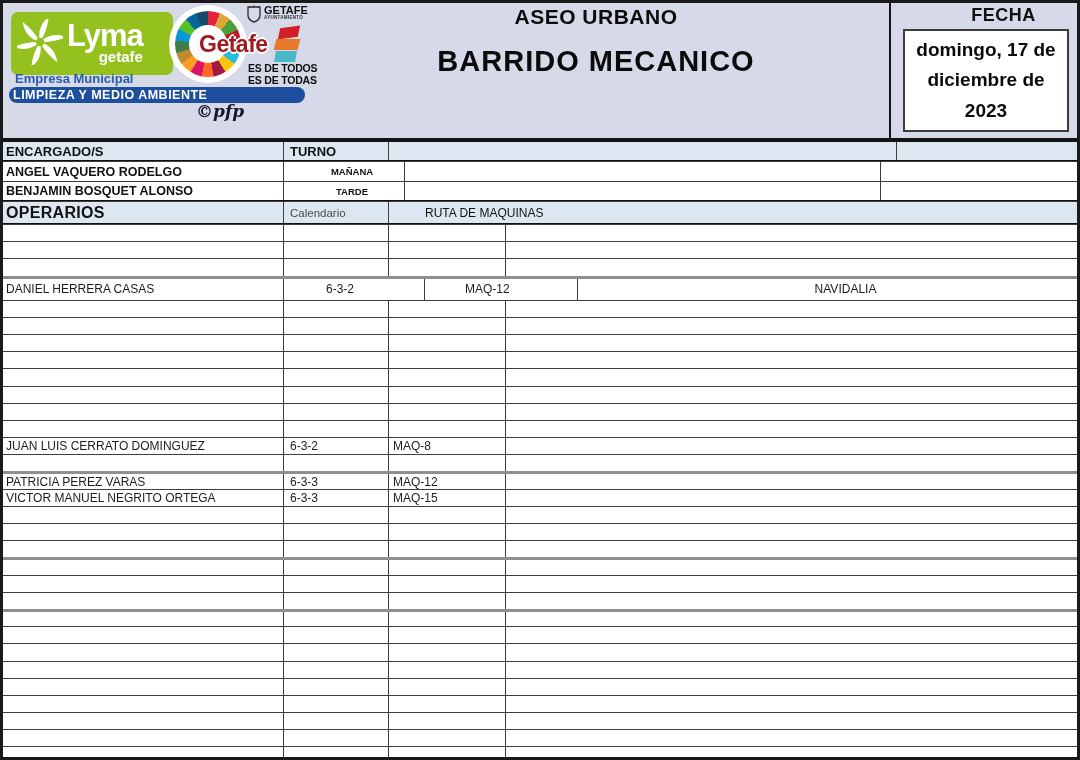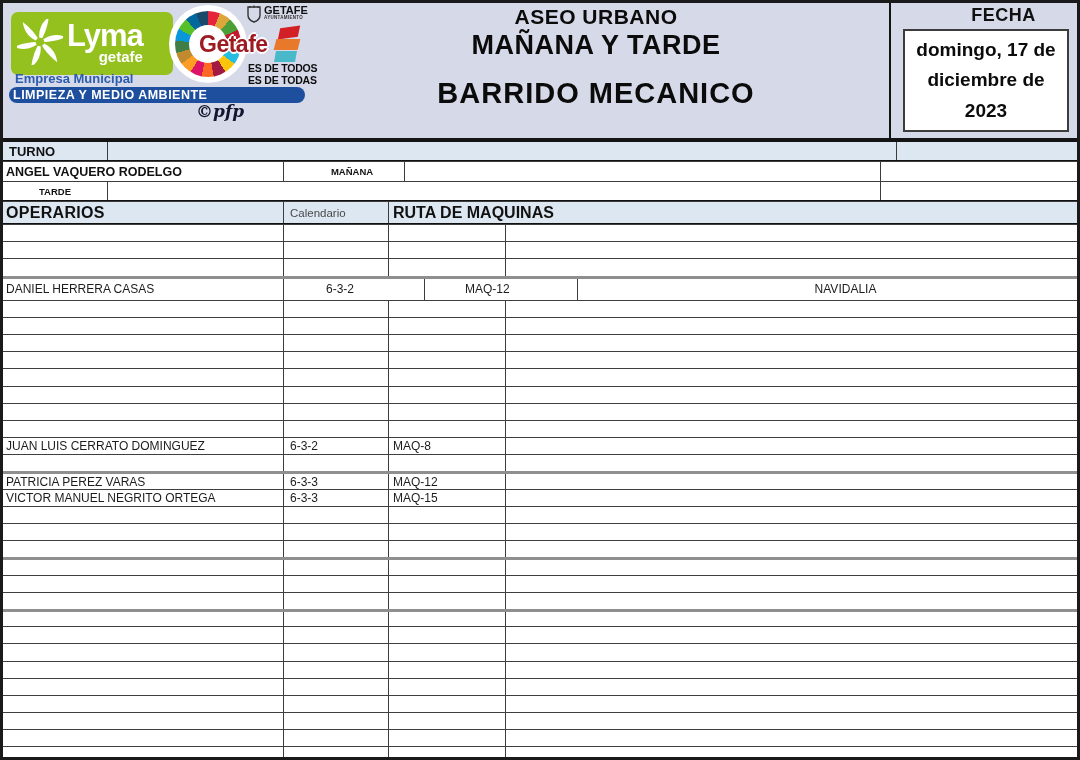--- a/index.html
+++ b/index.html
@@ -86,21 +86,21 @@
   .c-mid{ flex:1; }
   .c-tail{ width:180px; }
   
   .r-enc{ height:19px; font-weight:bold; font-size:13px; }
   .r-person{ height:20px;gap:16px; }
   .r-person .c-name{ font-weight:bold; font-size:12.5px; }
   .r-person .c-cal{ justify-content:center; padding-left:0; font-weight:bold; font-size:9.5px; }
   .r-oper{ height:23px; }
   .oper-label{ font-size:16px; font-weight:bold; letter-spacing:0.3px; }
   .cal-label{ font-size:11.5px; color:#4a4a4a; }
-  .ruta-label{ font-size:16px; font-weight:bold; justify-content:flex-start; padding-left:4px; }
+  .ruta-label{ font-size:12px; font-weight:normal; justify-content:flex-start; padding-left:4px;margin-left:32px; }
   
   .t-row{ display:flex; height:17.2px; border-top:1px solid #3f3f3f; background:#fff; font-size:12px; color:#1c1c1c; }
   .t-row.tall{ height:24px;gap:36px; }
   .t-row.thick-top{ border-top:3px solid #8f8f8f; }
 </style>
 </head>
 <body>
 
 <div class="page">
 
@@ -149,47 +149,48 @@
       <div>ES DE TODOS</div>
       <div>ES DE TODAS</div>
     </div>
 
     <div class="empresa">Empresa Municipal</div>
     <div class="blue-bar">LIMPIEZA Y MEDIO AMBIENTE</div>
     <div class="pfp">©pfp</div>
 
     <div class="titles">
       <div class="title-1">ASEO URBANO</div>
-      <div class="title-2">MAÑANA Y TARDE</div>
       <div class="title-3">BARRIDO MECANICO</div>
     </div>
 
     <div class="fecha-col">
       <div class="fecha-label">FECHA</div>
       <div class="fecha-box">domingo, 17 de diciembre de 2023</div>
     </div>
   </div>
 
   <div class="black-band"></div>
 
   <div class="grid">
 
     <div class="g-row blue r-enc dark-bottom">
+      <div class="cell c-name">ENCARGADO/S</div>
       <div class="cell c-cal" style="padding-left:6px;">TURNO</div>
       <div class="cell c-mid"></div>
       <div class="cell c-tail"></div>
     </div>
 
     <div class="g-row r-person">
       <div class="cell c-name">ANGEL VAQUERO RODELGO</div>
       <div class="cell c-cal">MAÑANA</div>
       <div class="cell c-mid"></div>
       <div class="cell c-tail"></div>
     </div>
     <div class="g-row r-person dark-bottom">
+      <div class="cell c-name">BENJAMIN BOSQUET ALONSO</div>
       <div class="cell c-cal">TARDE</div>
       <div class="cell c-mid"></div>
       <div class="cell c-tail"></div>
     </div>
 
     <div class="g-row blue r-oper dark-bottom">
       <div class="cell c-name oper-label">OPERARIOS</div>
       <div class="cell c-cal cal-label">Calendario</div>
       <div class="cell c-mid ruta-label">RUTA DE MAQUINAS</div>
     </div>

